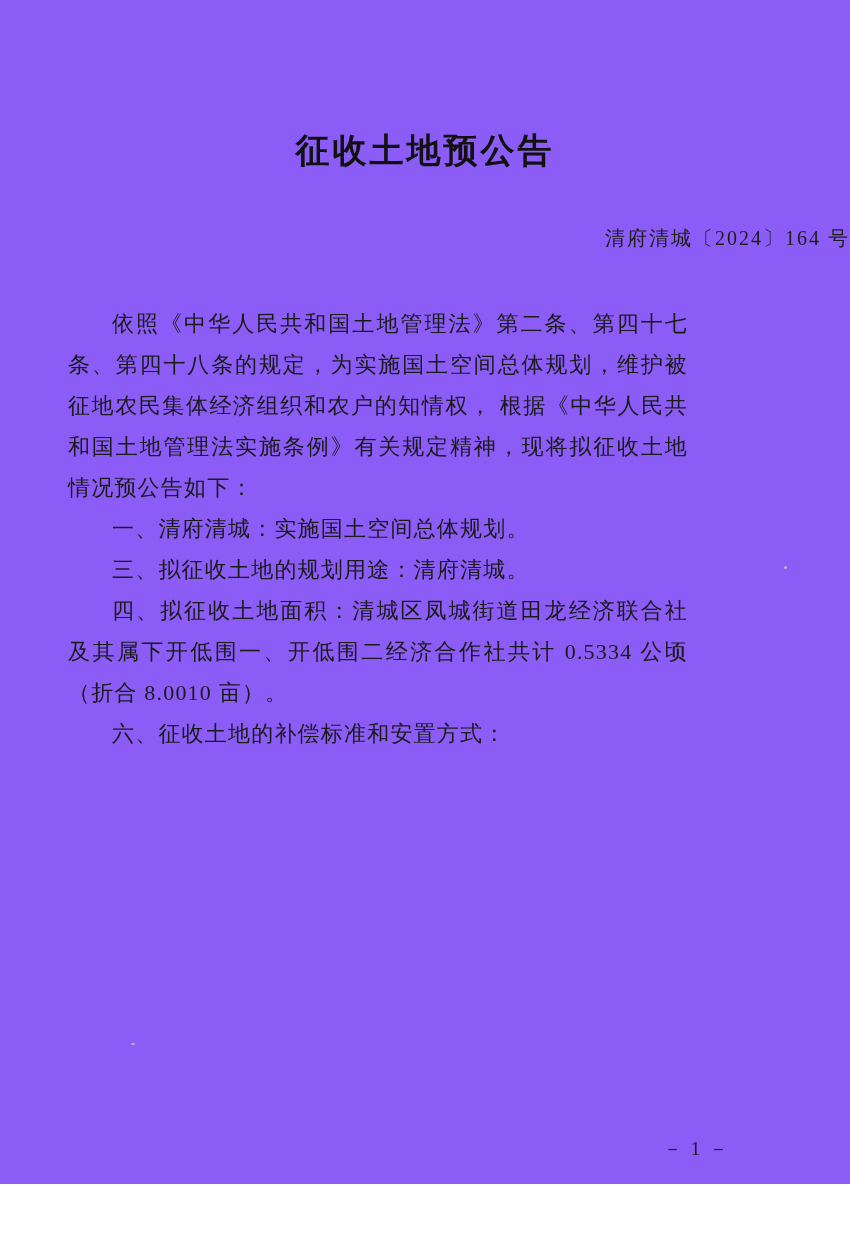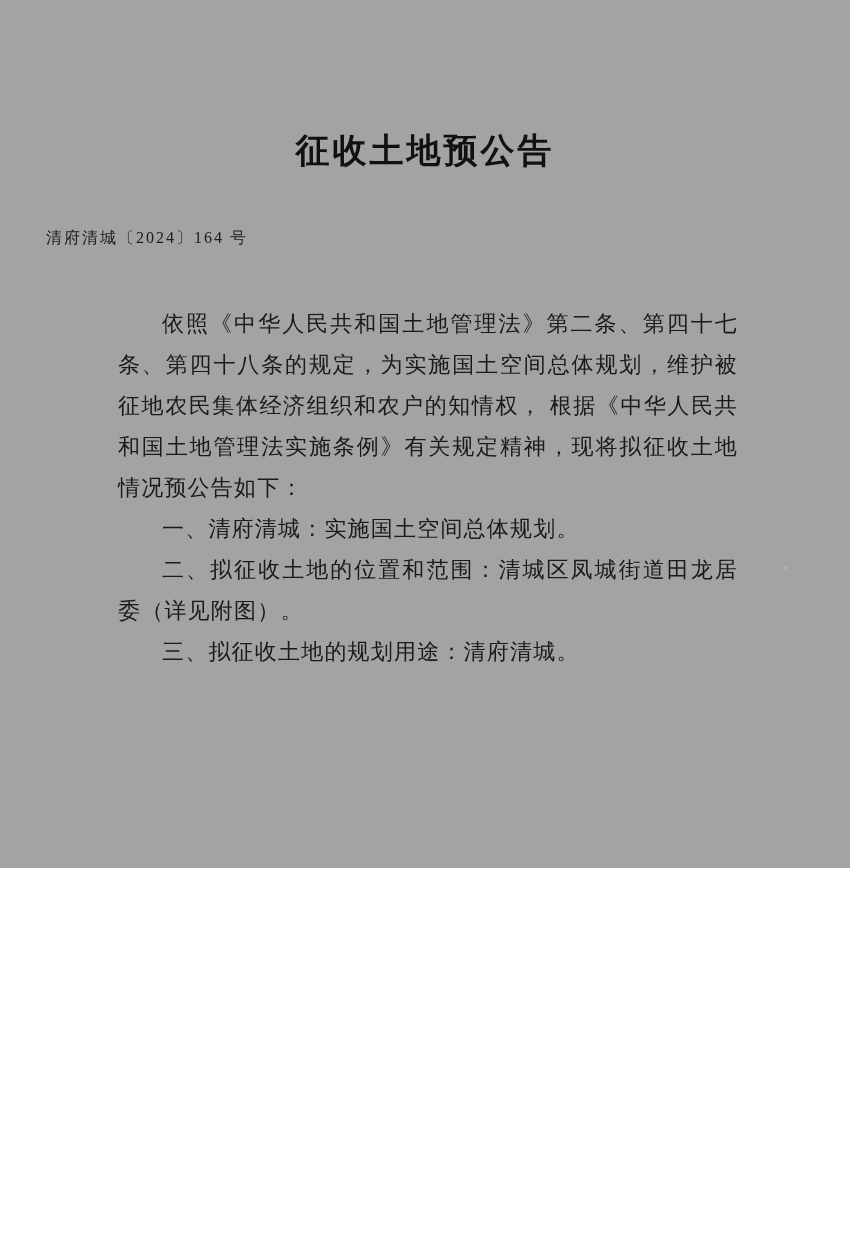--- a/index.html
+++ b/index.html
@@ -3,48 +3,47 @@
 <meta charset="utf-8">
 <style>
   html, body {
     margin: 0;
     padding: 0;
     background: #ffffff;
   }
   .page {
     position: relative;
     width: 850px;
-    height: 868px;
-    background: #a3a3a3;
+    height: 1184px;
+    background: #8b5cf6;
     overflow: hidden;
     font-family: "Liberation Serif", "DejaVu Serif", serif;
     color: #161616;
   }
   .doc-title {
     margin: 0;
     padding-top: 131px;
     text-align: center;
     font-size: 34px;
     font-weight: 700;
     letter-spacing: 3px;
     line-height: 40px;
     color: #111111;
   }
   .doc-number {
     margin-top: 52px;
-    text-align: left;
-    font-size: 16px;
+    text-align: right;
+    font-size: 20px;
     font-weight: 400;
     letter-spacing: 2px;
     line-height: 30px;
     color: #1c1c1c;
-    padding-left: 46px;
   }
   .doc-body {
-    margin: 50px auto 0 118px;
+    margin: 50px auto 0 68px;
     width: 620px;
     text-align: justify;
   }
   .doc-body p {
     margin: 0;
     text-indent: 2em;
     font-size: 22px;
     letter-spacing: 1.2px;
     line-height: 41px;
     word-break: break-all;
@@ -71,22 +70,23 @@
 
 <div class="page">
 
   <h1 class="doc-title">征收土地预公告</h1>
 
   <div class="doc-number">清府清城〔2024〕164 号</div>
 
   <div class="doc-body">
     <p>依照《中华人民共和国土地管理法》第二条、第四十七条、第四十八条的规定，为实施国土空间总体规划，维护被征地农民集体经济组织和农户的知情权， 根据《中华人民共和国土地管理法实施条例》有关规定精神，现将拟征收土地情况预公告如下：</p>
     <p>一、清府清城：实施国土空间总体规划。</p>
-    <p>二、拟征收土地的位置和范围：清城区凤城街道田龙居委（详见附图）。</p>
     <p>三、拟征收土地的规划用途：清府清城。</p>
+    <p>四、拟征收土地面积：清城区凤城街道田龙经济联合社及其属下开低围一、开低围二经济合作社共计 0.5334 公顷（折合 8.0010 亩）。</p>
+    <p>六、征收土地的补偿标准和安置方式：</p>
   </div>
 
   <div class="page-number">－ 1 －</div>
 
   <span class="speck s1"></span>
   <span class="speck s2"></span>
 
 </div>
 
 </body></html>

